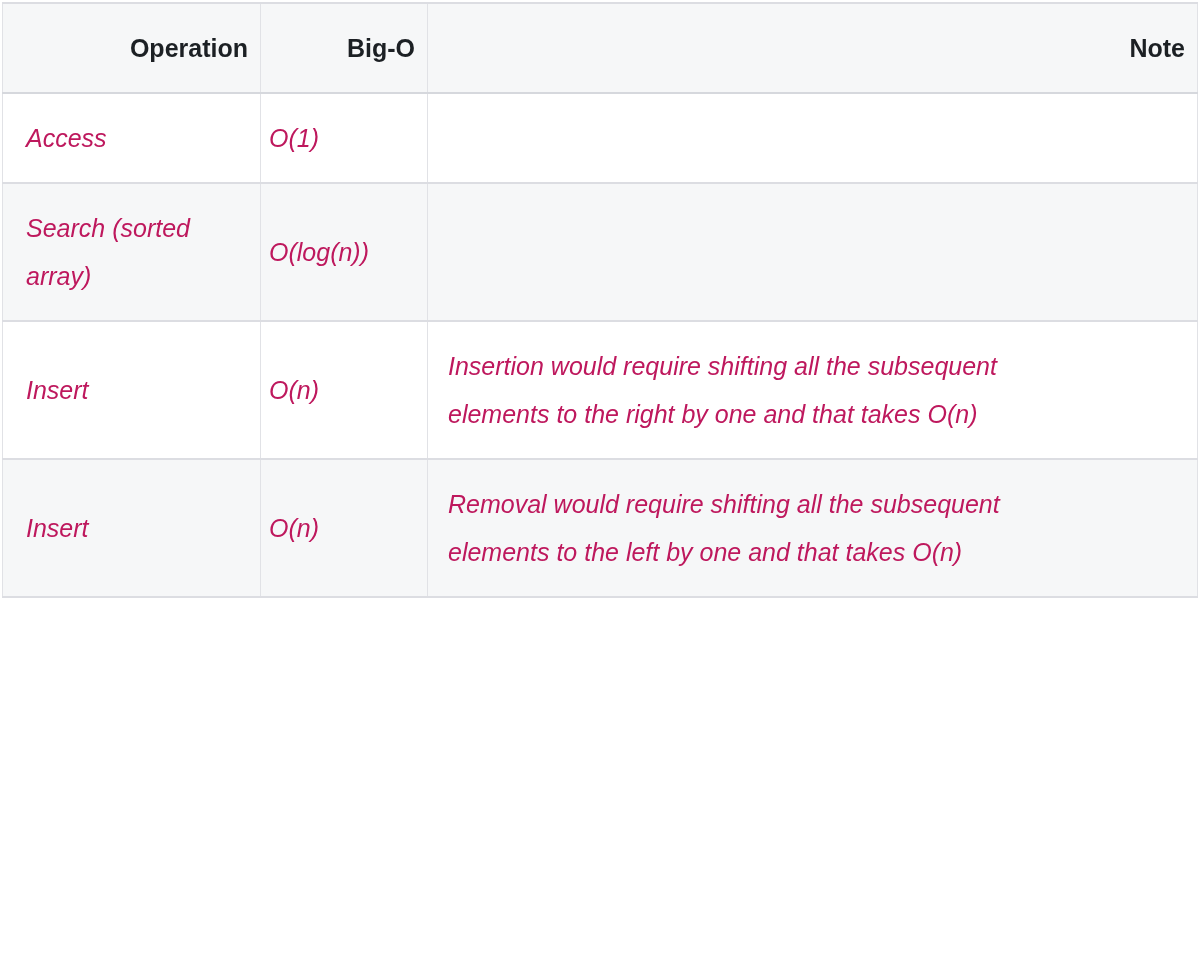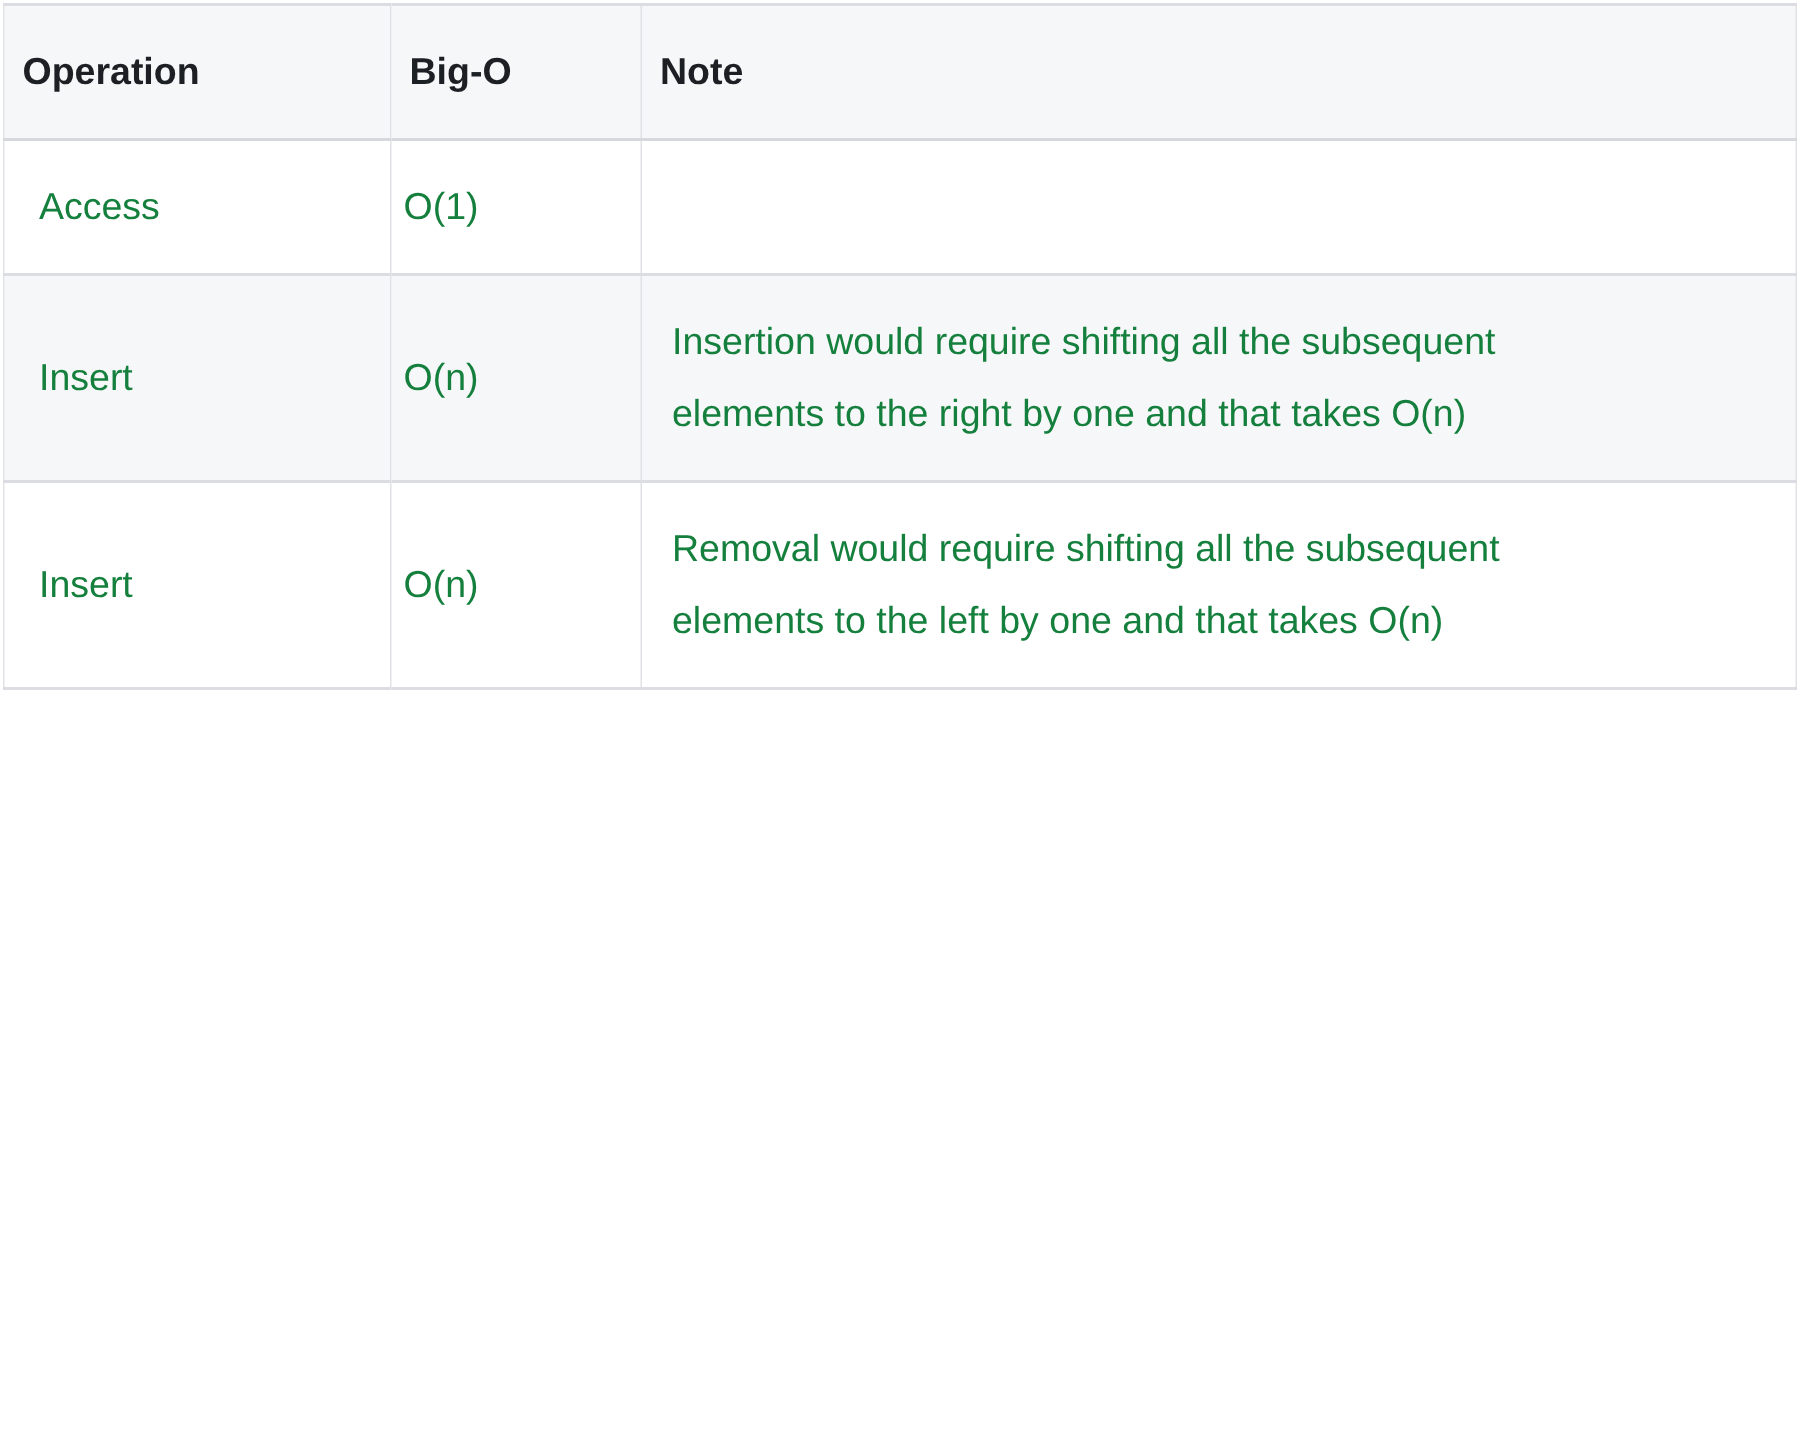--- a/index.html
+++ b/index.html
@@ -33,29 +33,30 @@
     line-height: 48px;
     vertical-align: middle;
     box-sizing: border-box;
     white-space: pre-line;
     overflow: hidden;
   }
   .complexity-table th {
     background: #f6f7f8;
     color: #1c2024;
     font-weight: bold;
-    text-align: left;
+    text-align: right;
     padding: 20px 12px;
     border-bottom: 2px solid #d6d8dd;
   }
   .complexity-table td {
-    color: #15803d;
+    color: #be185d;
     text-align: left;
     padding: 20px 20px 20px 23px;
     background: #ffffff;
+    font-style: italic;
   }
   .complexity-table td.cell-bigo { padding-left: 8px; }
   .complexity-table td.cell-note { padding-left: 20px; }
   .complexity-table tbody tr:nth-child(even) td {
     background: #f6f7f8;
   }
 </style>
 </head>
 <body>
 
@@ -73,20 +74,26 @@
         <th>Note</th>
       </tr>
     </thead>
     <tbody>
       <tr>
         <td class="cell-operation">Access</td>
         <td class="cell-bigo">O(1)</td>
         <td class="cell-note"></td>
       </tr>
       <tr>
+        <td class="cell-operation">Search (sorted
+array)</td>
+        <td class="cell-bigo">O(log(n))</td>
+        <td class="cell-note"></td>
+      </tr>
+      <tr>
         <td class="cell-operation">Insert</td>
         <td class="cell-bigo">O(n)</td>
         <td class="cell-note">Insertion would require shifting all the subsequent
 elements to the right by one and that takes O(n)</td>
       </tr>
       <tr>
         <td class="cell-operation">Insert</td>
         <td class="cell-bigo">O(n)</td>
         <td class="cell-note">Removal would require shifting all the subsequent
 elements to the left by one and that takes O(n)</td>

